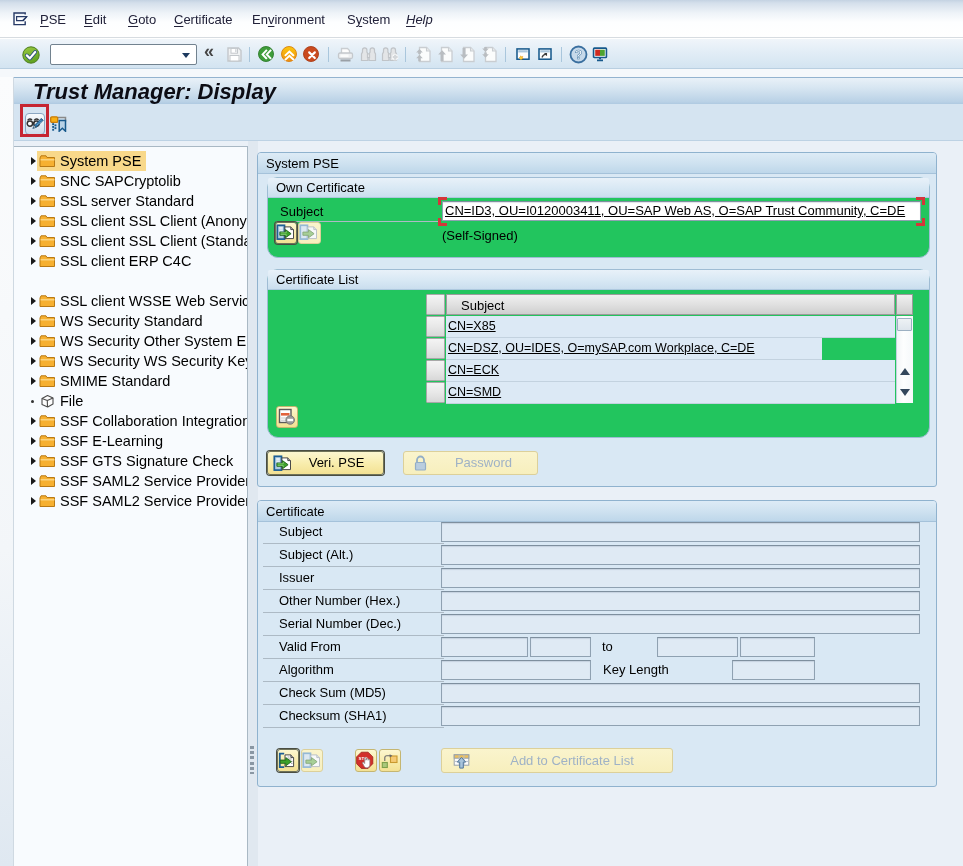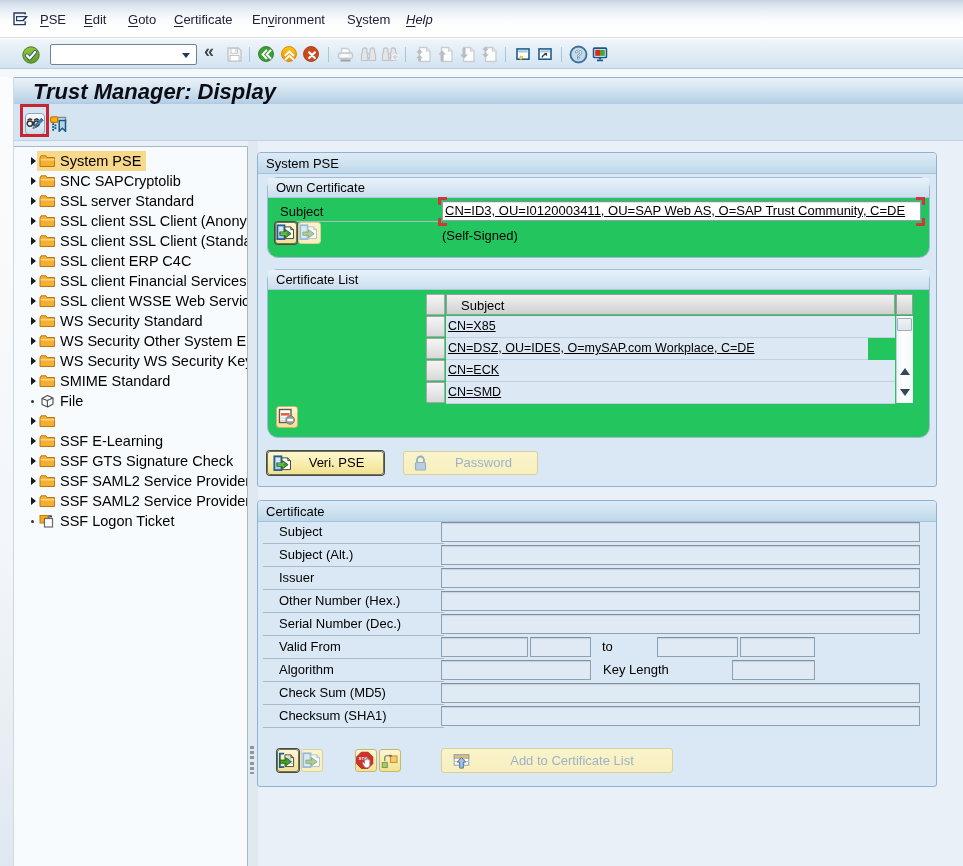--- a/index.html
+++ b/index.html
@@ -437,27 +437,20 @@
         </svg>
         <span class="tlabel">SSL client SSL Client (Standard)</span>
       </div>
       <div class="trow" style="top: 104px;">
         <span class="exp"></span>
         <svg class="tico" width="17" height="14" viewBox="0 0 17 14">
           <use href="#sym-folder"></use>
         </svg>
         <span class="tlabel">SSL client ERP C4C</span>
       </div>
-      <div class="trow" style="top: 124px;">
-        <span class="exp"></span>
-        <svg class="tico" width="17" height="14" viewBox="0 0 17 14">
-          <use href="#sym-folder"></use>
-        </svg>
-        <span class="tlabel">SSL client Financial Services</span>
-      </div>
       <div class="trow" style="top: 144px;">
         <span class="exp"></span>
         <svg class="tico" width="17" height="14" viewBox="0 0 17 14">
           <use href="#sym-folder"></use>
         </svg>
         <span class="tlabel">SSL client WSSE Web Service Security</span>
       </div>
       <div class="trow" style="top: 164px;">
         <span class="exp"></span>
         <svg class="tico" width="17" height="14" viewBox="0 0 17 14">
@@ -491,20 +484,21 @@
         <svg class="tico" width="17" height="14" viewBox="0 0 17 14">
           <use href="#sym-cube"></use>
         </svg>
         <span class="tlabel">File</span>
       </div>
       <div class="trow" style="top: 264px;">
         <span class="exp"></span>
         <svg class="tico" width="17" height="14" viewBox="0 0 17 14">
           <use href="#sym-folder"></use>
         </svg>
+        <span class="tlabel">SSF Collaboration Integration</span>
       </div>
       <div class="trow" style="top: 304px;">
         <span class="exp"></span>
         <svg class="tico" width="17" height="14" viewBox="0 0 17 14">
           <use href="#sym-folder"></use>
         </svg>
         <span class="tlabel">SSF GTS Signature Check</span>
       </div>
       <div class="trow" style="top: 284px;">
         <span class="exp"></span>
@@ -519,27 +513,20 @@
           <use href="#sym-folder"></use>
         </svg>
         <span class="tlabel">SSF SAML2 Service Provider - E</span>
       </div>
       <div class="trow" style="top: 344px;">
         <span class="exp"></span>
         <svg class="tico" width="17" height="14" viewBox="0 0 17 14">
           <use href="#sym-folder"></use>
         </svg>
         <span class="tlabel">SSF SAML2 Service Provider - S</span>
-      </div>
-      <div class="trow" style="top: 364px;">
-        <span class="dot"></span>
-        <svg class="tico" width="17" height="14" viewBox="0 0 17 14">
-          <use href="#sym-ticket"></use>
-        </svg>
-        <span class="tlabel">SSF Logon Ticket</span>
       </div>
     </div>
   <div id="splitter">
       <div class="grip"></div>
     </div>
 
   <div class="panel" id="pse-panel" style="left:257px;top:152px;width:680px;height:335px;">
     <div class="panel-h">System PSE</div>
 
     <div class="group" style="left:9px;top:24px;width:663px;height:81px;">
@@ -568,21 +555,21 @@
 
     <div class="group" style="left:9px;top:116px;width:663px;height:169px;">
       <div class="group-h">Certificate List</div>
       <div id="ctable" style="left:158px;top:24px;width:487px;height:110px;">
           <div class="selcell" style="position:absolute;left:0;top:0;width:19px;height:21px"></div>
           <div class="th" style="position:absolute;left:20px;top:0;width:449px;height:21px;line-height:21px;padding-left:14px;font-size:13px">Subject</div>
           <div class="th" style="position:absolute;left:470px;top:0;width:17px;height:21px"></div>
           <div class="selcell" style="position:absolute;left:0;top:22px;width:19px;height:21px"></div>
           <div class="trowbg" style="position:absolute;left:20px;top:22px;width:449px;height:22px;padding-left:2px"><span class="tlink">CN=X85</span></div>
           <div class="selcell" style="position:absolute;left:0;top:44px;width:19px;height:21px"></div>
-          <div class="trowbg" style="position:absolute;left:20px;top:44px;width:422px;height:22px;padding-left:2px"><span class="tlink">CN=DSZ, OU=IDES, O=mySAP.com Workplace, C=DE</span></div>
+          <div class="trowbg" style="position:absolute;left:20px;top:44px;width:376px;height:22px;padding-left:2px"><span class="tlink">CN=DSZ, OU=IDES, O=mySAP.com Workplace, C=DE</span></div>
           <div class="selcell" style="position:absolute;left:0;top:66px;width:19px;height:21px"></div>
           <div class="trowbg" style="position:absolute;left:20px;top:66px;width:449px;height:22px;padding-left:2px"><span class="tlink">CN=ECK</span></div>
           <div class="selcell" style="position:absolute;left:0;top:88px;width:19px;height:21px"></div>
           <div class="trowbg" style="position:absolute;left:20px;top:88px;width:449px;height:22px;padding-left:2px"><span class="tlink">CN=SMD</span></div>
           <div class="sbtrack" style="position:absolute;left:470px;top:22px;width:17px;height:87px"></div>
           <div class="sbthumb" style="position:absolute;left:471px;top:24px;width:15px;height:13px"></div>
           <div style="position:absolute;left:470px;top:66px;width:17px;height:22px;display:flex;align-items:center;justify-content:center">
             <span class="sarr-up"></span>
           </div>
           <div style="position:absolute;left:470px;top:88px;width:17px;height:21px;display:flex;align-items:center;justify-content:center">

